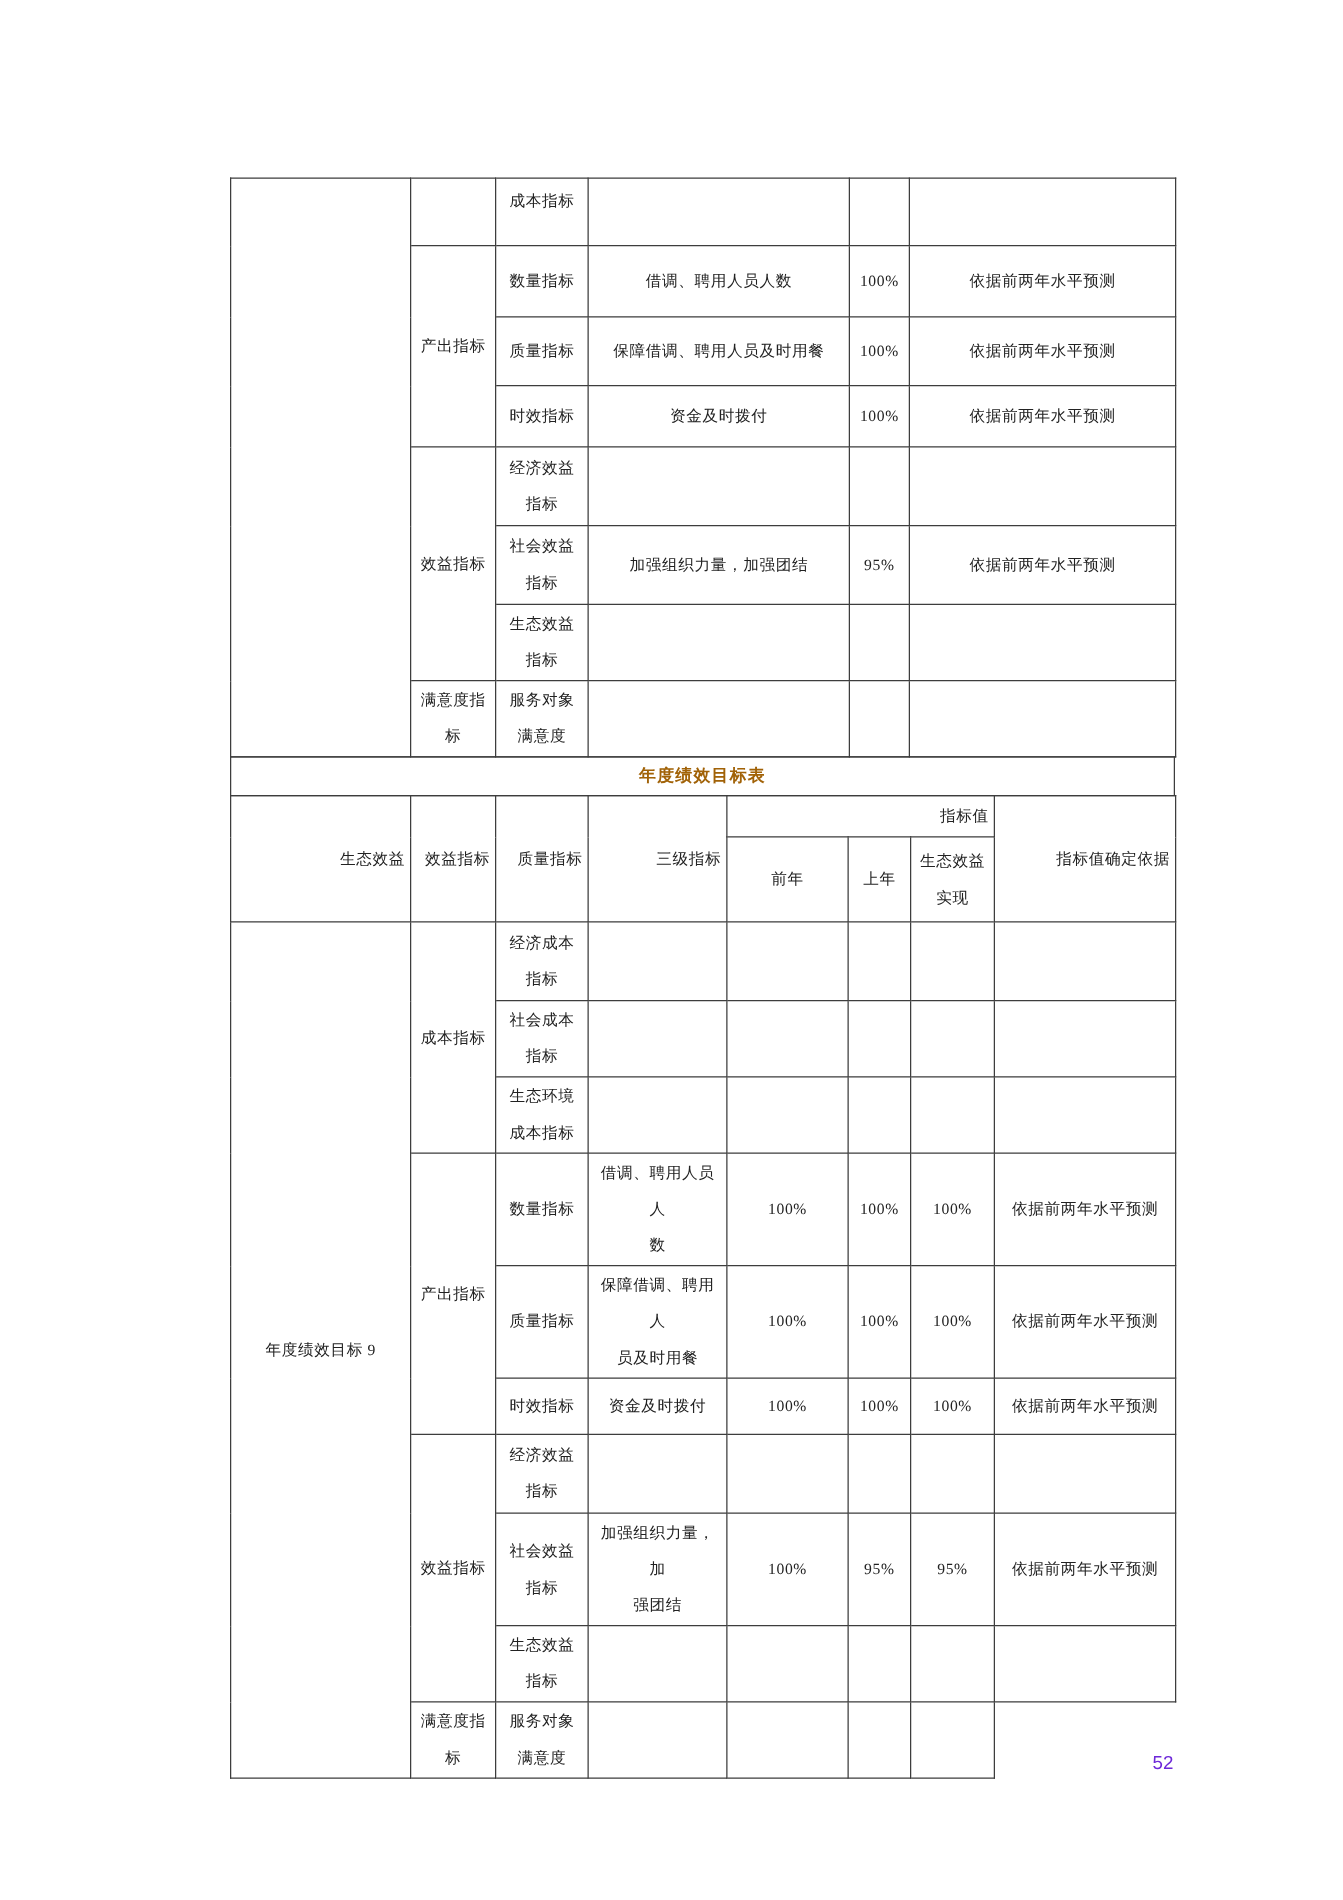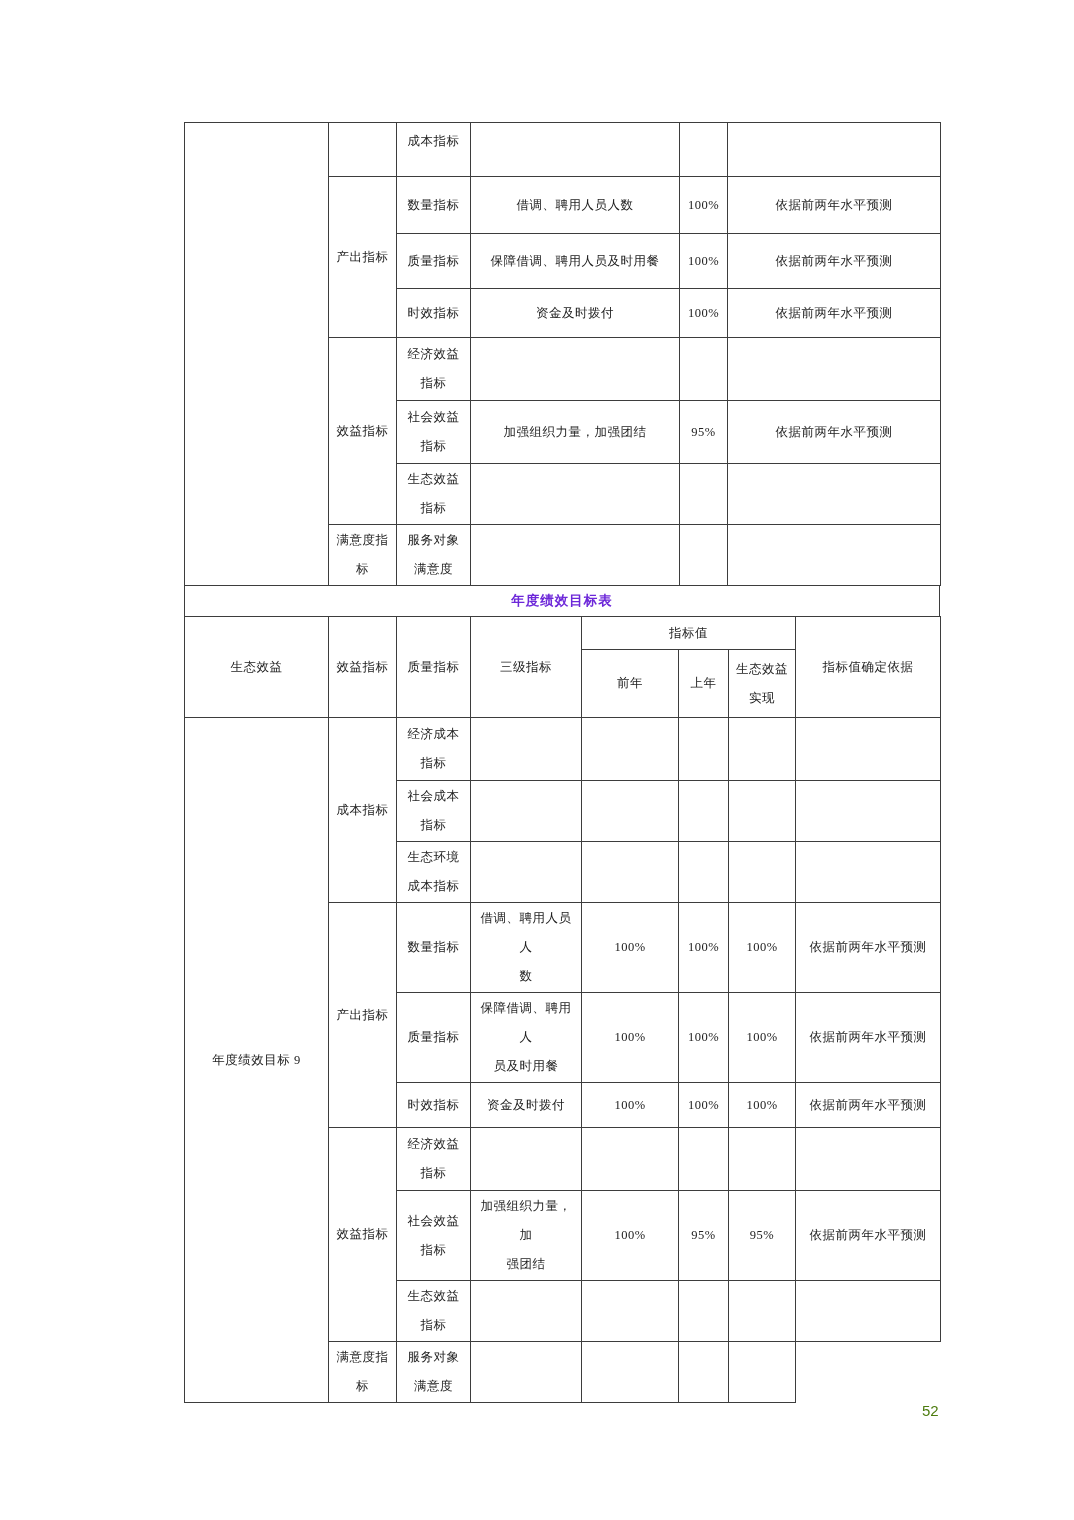--- a/index.html
+++ b/index.html
@@ -5,21 +5,21 @@
   html, body { margin: 0; padding: 0; }
   body {
     width: 1074px; height: 1520px;
     background: #ffffff;
     position: relative;
     font-family: "Liberation Serif", "DejaVu Serif", serif;
     color: #222222;
   }
   .sheet {
     position: absolute;
-    left: 152px; top: 122px;
+    left: 152px; top: 142px;
     width: 756px;
     padding-left: 32px;
   }
   table {
     border-collapse: collapse;
     table-layout: fixed;
     width: 756px;
   }
   td {
     border: 1px solid #3d3d3d;
@@ -31,43 +31,43 @@
     line-height: 29px;
     padding: 1px 4px;
     overflow: hidden;
   }
   td.vtop { vertical-align: top; padding-top: 4px; }
   
   .h48 td { height: 48px; } .h54 td { height: 54px; }
   .h52 td { height: 52px; } .h46 td { height: 46px; }
   .h60 td { height: 60px; } .h51 td { height: 51px; }
   
-  .h30 td { height: 30px; } .h65 td { height: 65px; }
+  .h30 td { height: 30px; text-align: right; } .h65 td { height: 65px; }
   .h57 td { height: 57px; margin-top: 35px; } .h55 td { height: 55px; }
   .h58 td { height: 58px; margin-left: 25px; } .h42 td { height: 42px; }
   .h56 td { height: 56px; }
   .title-row {
     margin-top: -1px;
     border: 1px solid #3d3d3d;
     height: 30px;
     display: flex;
     align-items: center;
     justify-content: center;
     font-weight: bold;
     font-size: 13.5px;
     letter-spacing: 1px;
-    color: #6d28d9;
+    color: #a16207;
   }
   .t2 { margin-top: -1px; }
   .page-num {
     position: absolute;
     left: 922px; top: 1402px;
     font-family: "Liberation Sans", "DejaVu Sans", sans-serif;
     font-size: 15px;
-    color: #4d7c0f;
+    color: #6d28d9;
   }
 </style>
 </head>
 <body>
 
 <div class="sheet">
 
   <table class="t1">
     <colgroup>
       <col style="width:144px">

